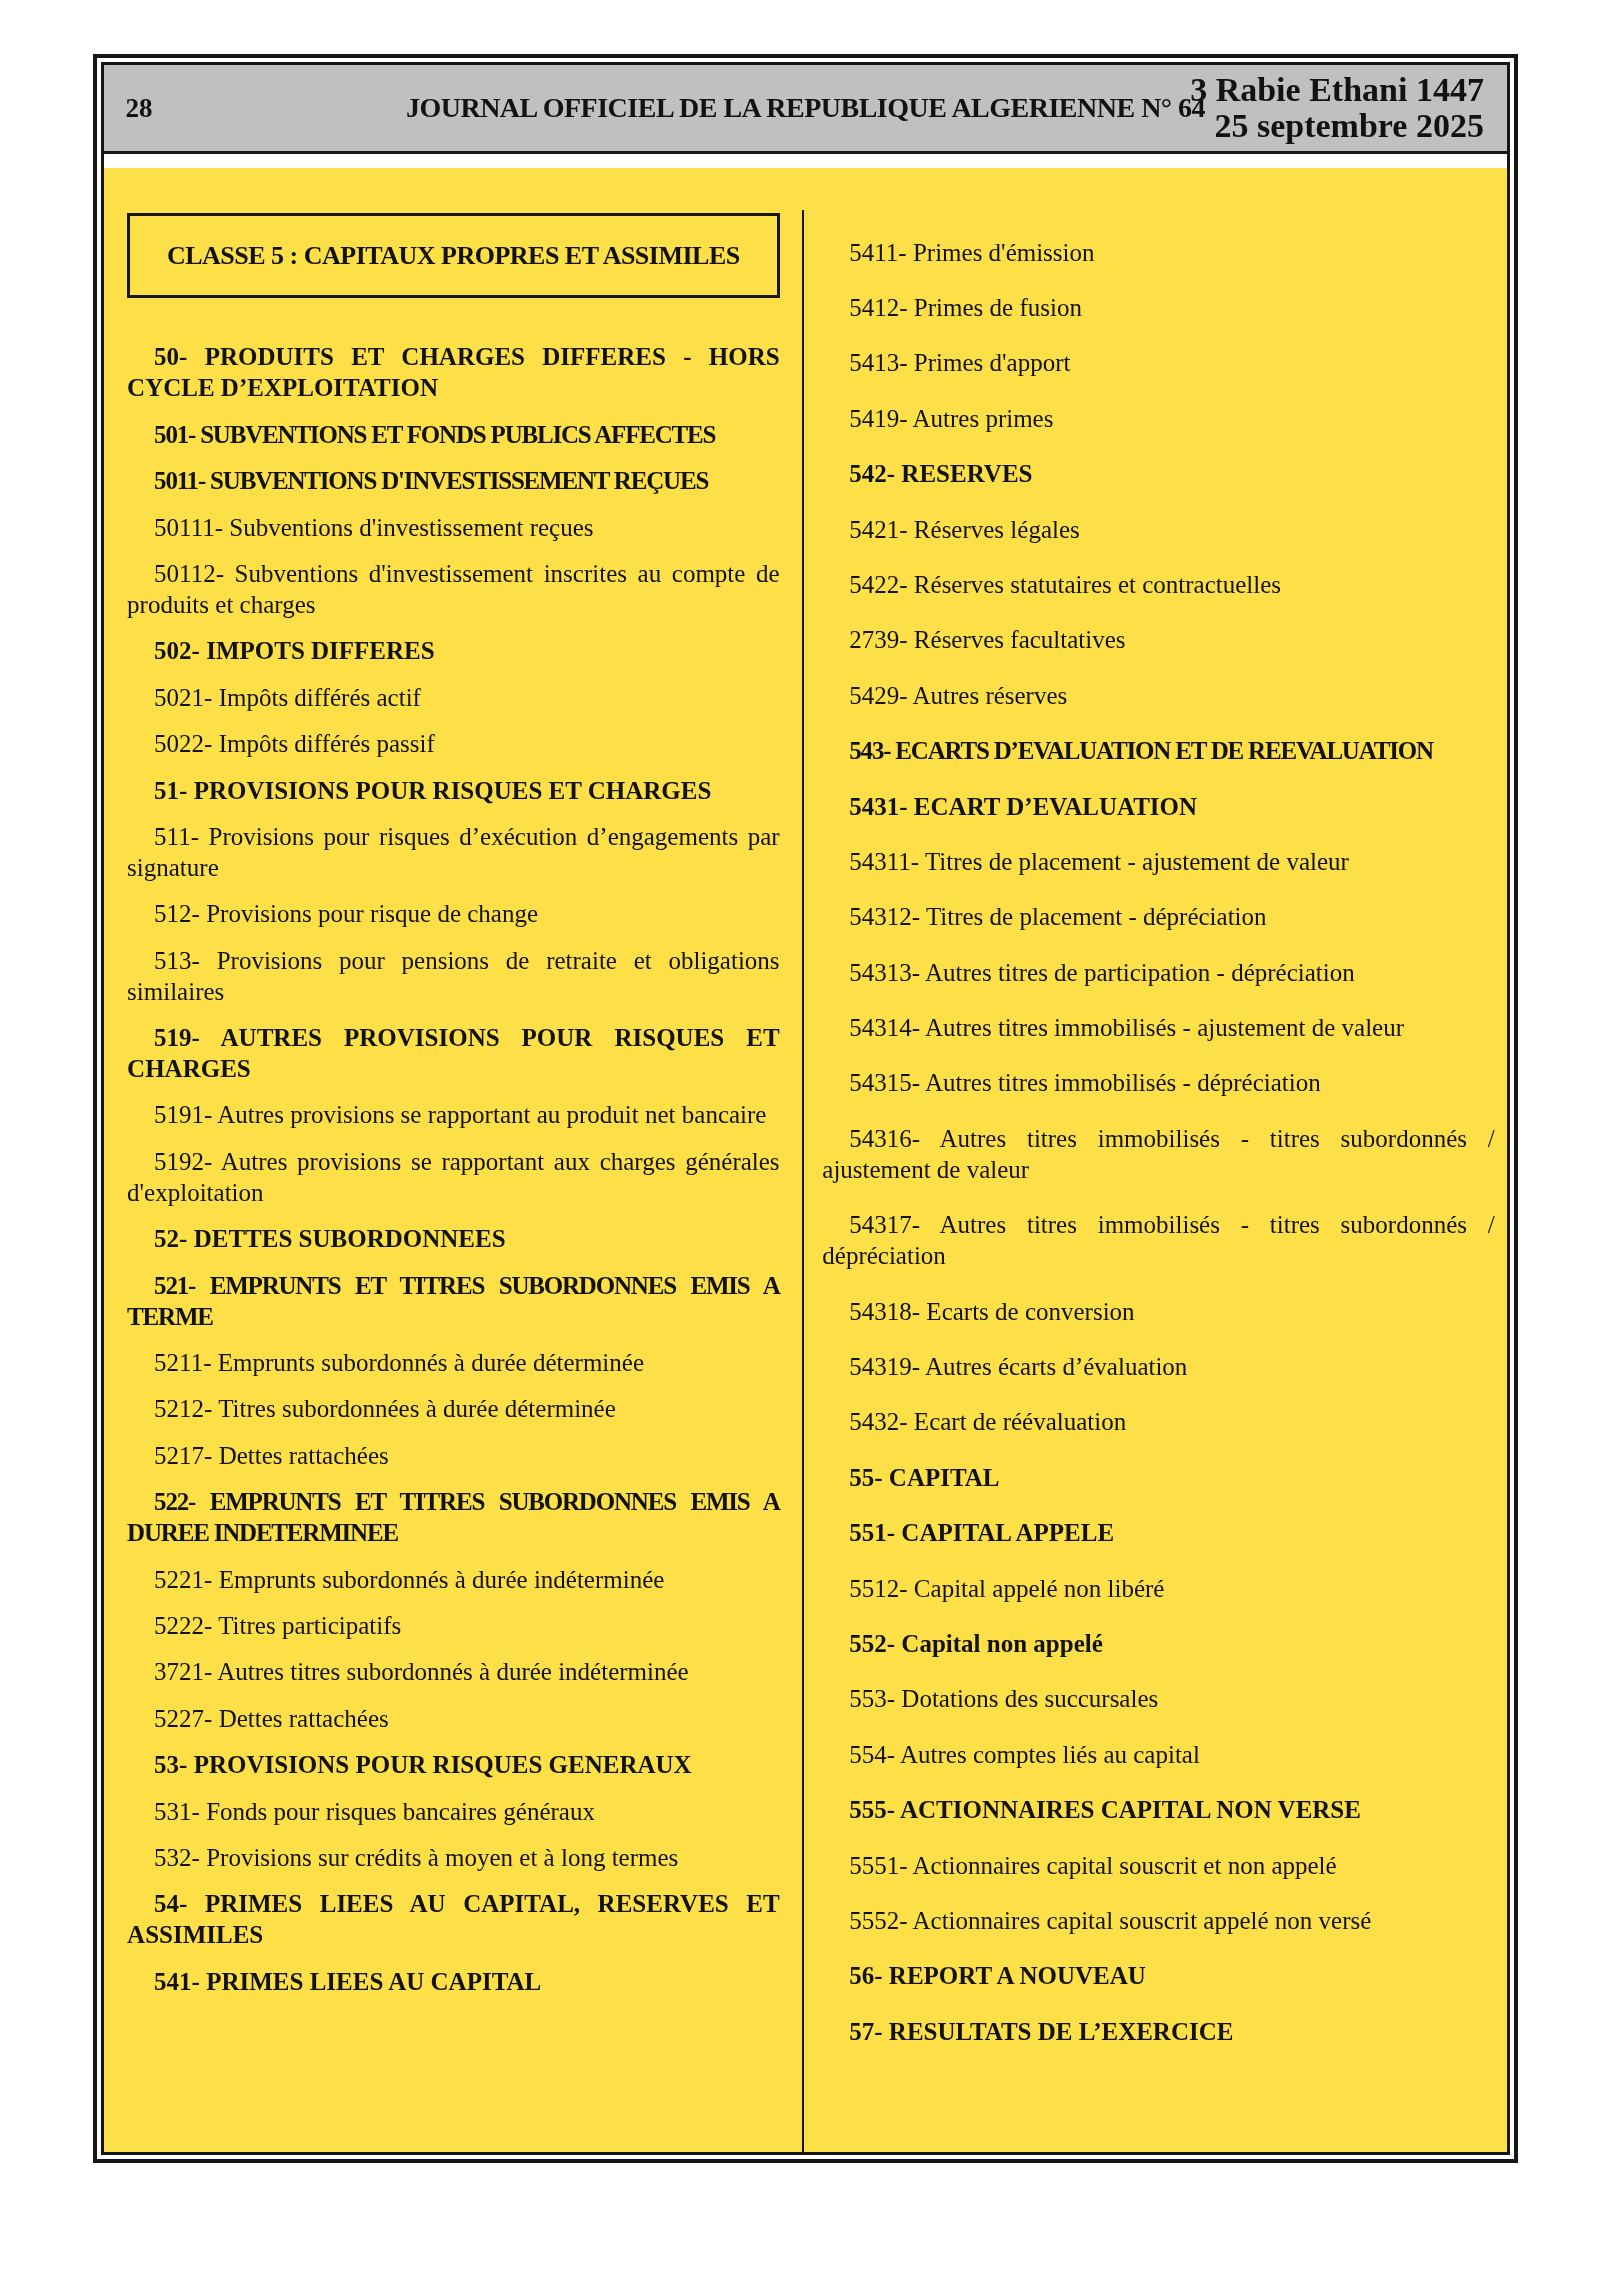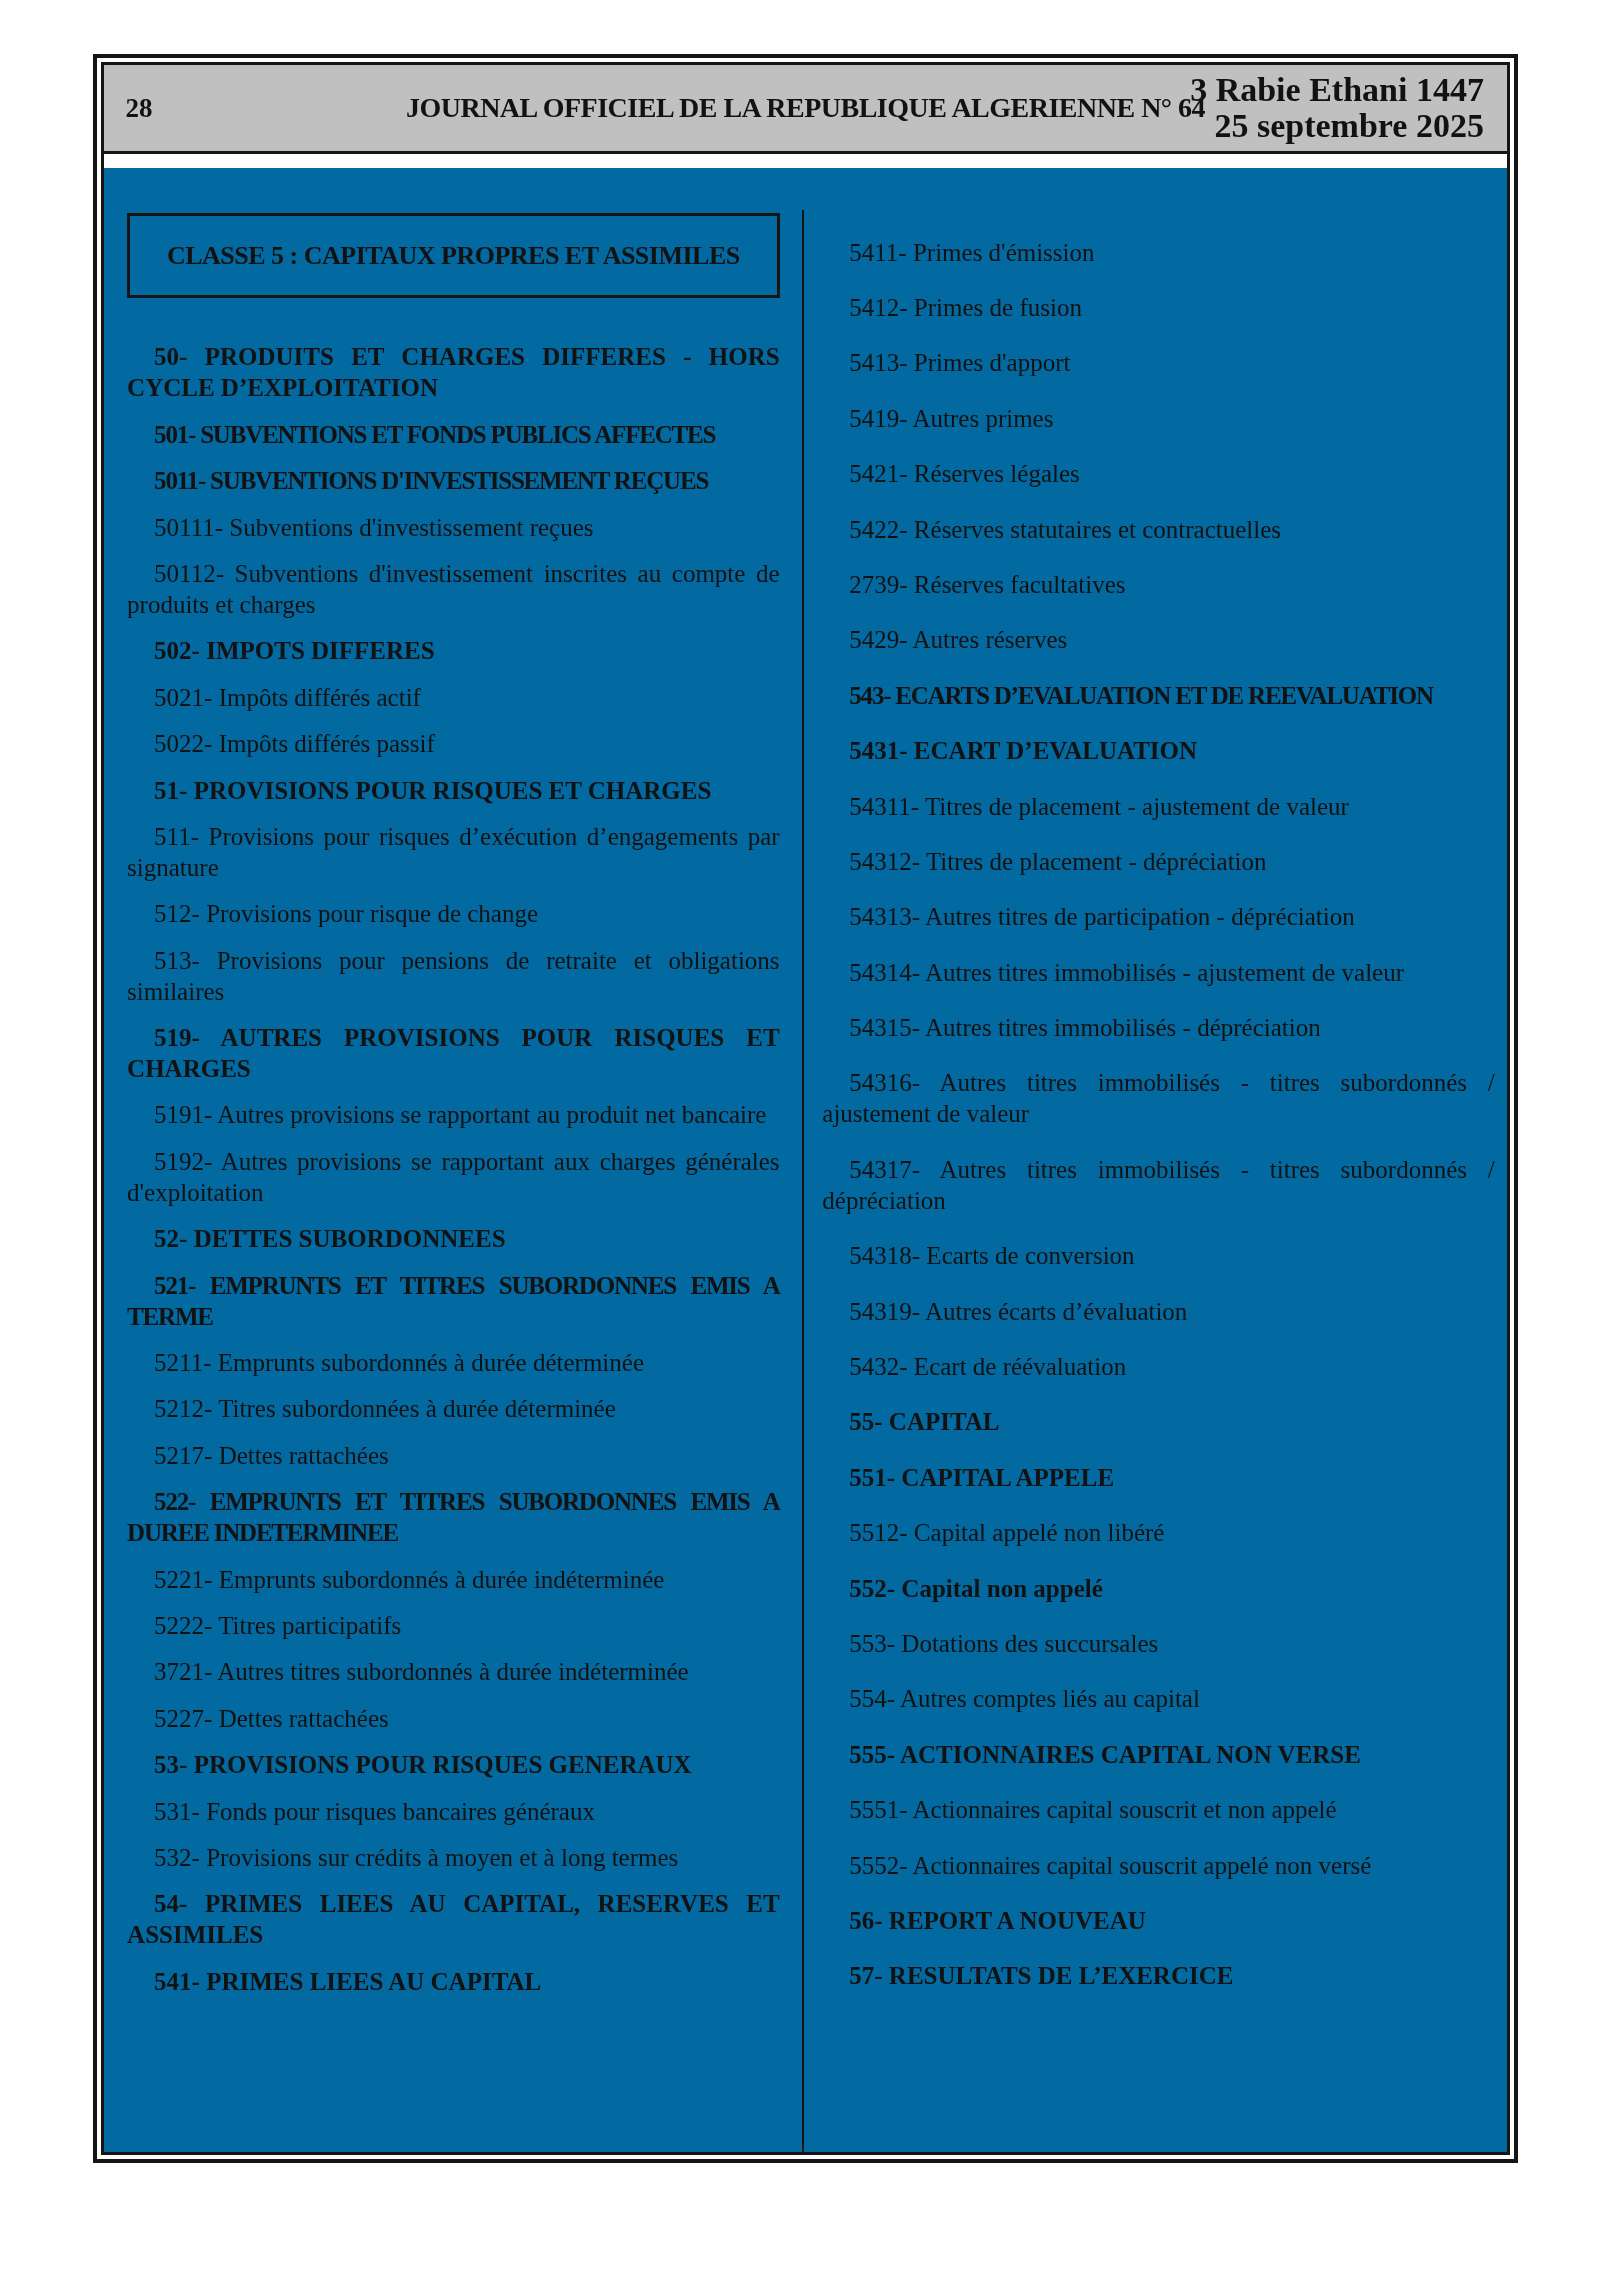--- a/index.html
+++ b/index.html
@@ -24,21 +24,21 @@
     font-weight:bold;font-size:27px;
   }
   .journal-title{
     position:absolute;left:50%;top:50%;transform:translate(-50%,-50%);
     font-weight:bold;font-size:28px;letter-spacing:-0.5px;white-space:nowrap;
   }
   .header-dates{
     position:absolute;right:23.5px;top:50%;transform:translateY(-50%);
     text-align:right;font-weight:bold;font-size:34px;line-height:36px;white-space:nowrap;
   }
-  .content{flex:1;display:flex;overflow:hidden;background:#0369a1;}
+  .content{flex:1;display:flex;overflow:hidden;background:#fde047;}
   .col{box-sizing:border-box;}
   .col-left{width:698px;padding:45px 22px 0 23.5px;}
   .col-right{flex:1;padding:69px 12.7px 0 18px;}
   .divider{width:2.7px;background:#161616;margin-top:42px;}
   p.line{
     margin:0 0 15.4px;font-size:25px;line-height:31px;
     text-align:justify;text-indent:27px;
   }
   .col-right p.line{margin-bottom:24.4px;}
   p.h{font-weight:bold;}
@@ -97,20 +97,21 @@
           <p class="line e">532- Provisions sur crédits à moyen et à long termes</p>
           <p class="line h">54- PRIMES LIEES AU CAPITAL, RESERVES ET ASSIMILES</p>
           <p class="line h">541- PRIMES LIEES AU CAPITAL</p>
         </section>
       <div class="divider"></div>
       <section class="col col-right">
           <p class="line e">5411- Primes d'émission</p>
           <p class="line e">5412- Primes de fusion</p>
           <p class="line e">5413- Primes d'apport</p>
           <p class="line e">5419- Autres primes</p>
+          <p class="line h">542- RESERVES</p>
           <p class="line e">5421- Réserves légales</p>
           <p class="line e">5422- Réserves statutaires et contractuelles</p>
           <p class="line e">2739- Réserves facultatives</p>
           <p class="line e">5429- Autres réserves</p>
           <p class="line h condensed">543- ECARTS D’EVALUATION ET DE REEVALUATION</p>
           <p class="line h">5431- ECART D’EVALUATION</p>
           <p class="line e">54311- Titres de placement - ajustement de valeur</p>
           <p class="line e">54312- Titres de placement - dépréciation</p>
           <p class="line e">54313- Autres titres de participation - dépréciation</p>
           <p class="line e">54314- Autres titres immobilisés - ajustement de valeur</p>

